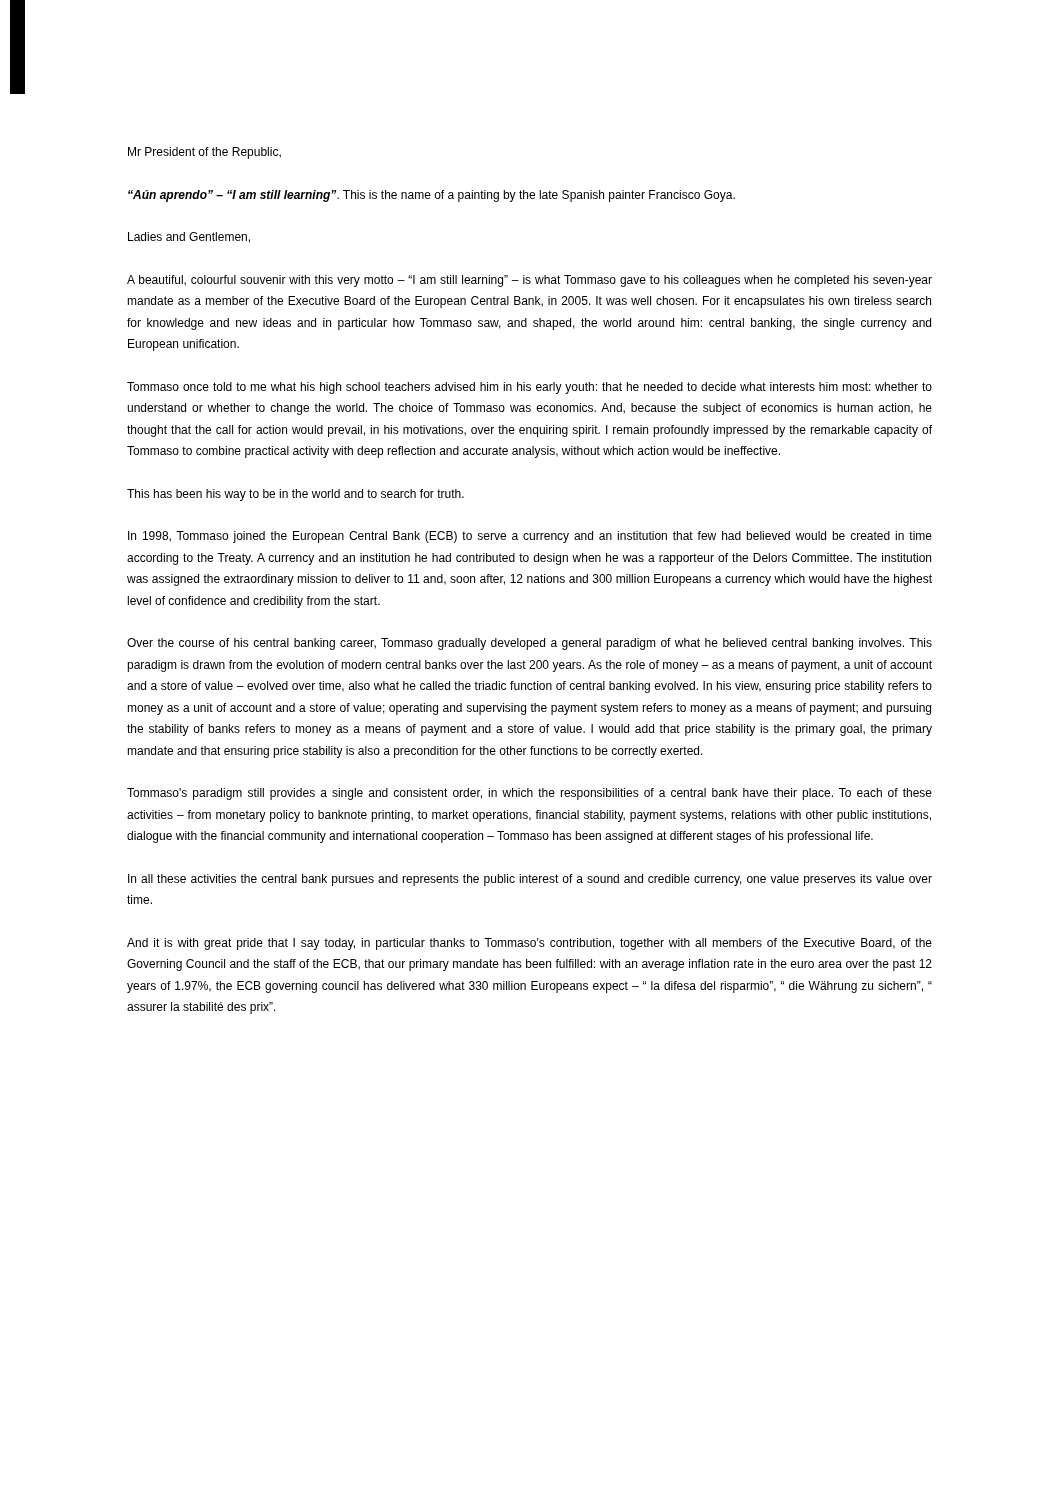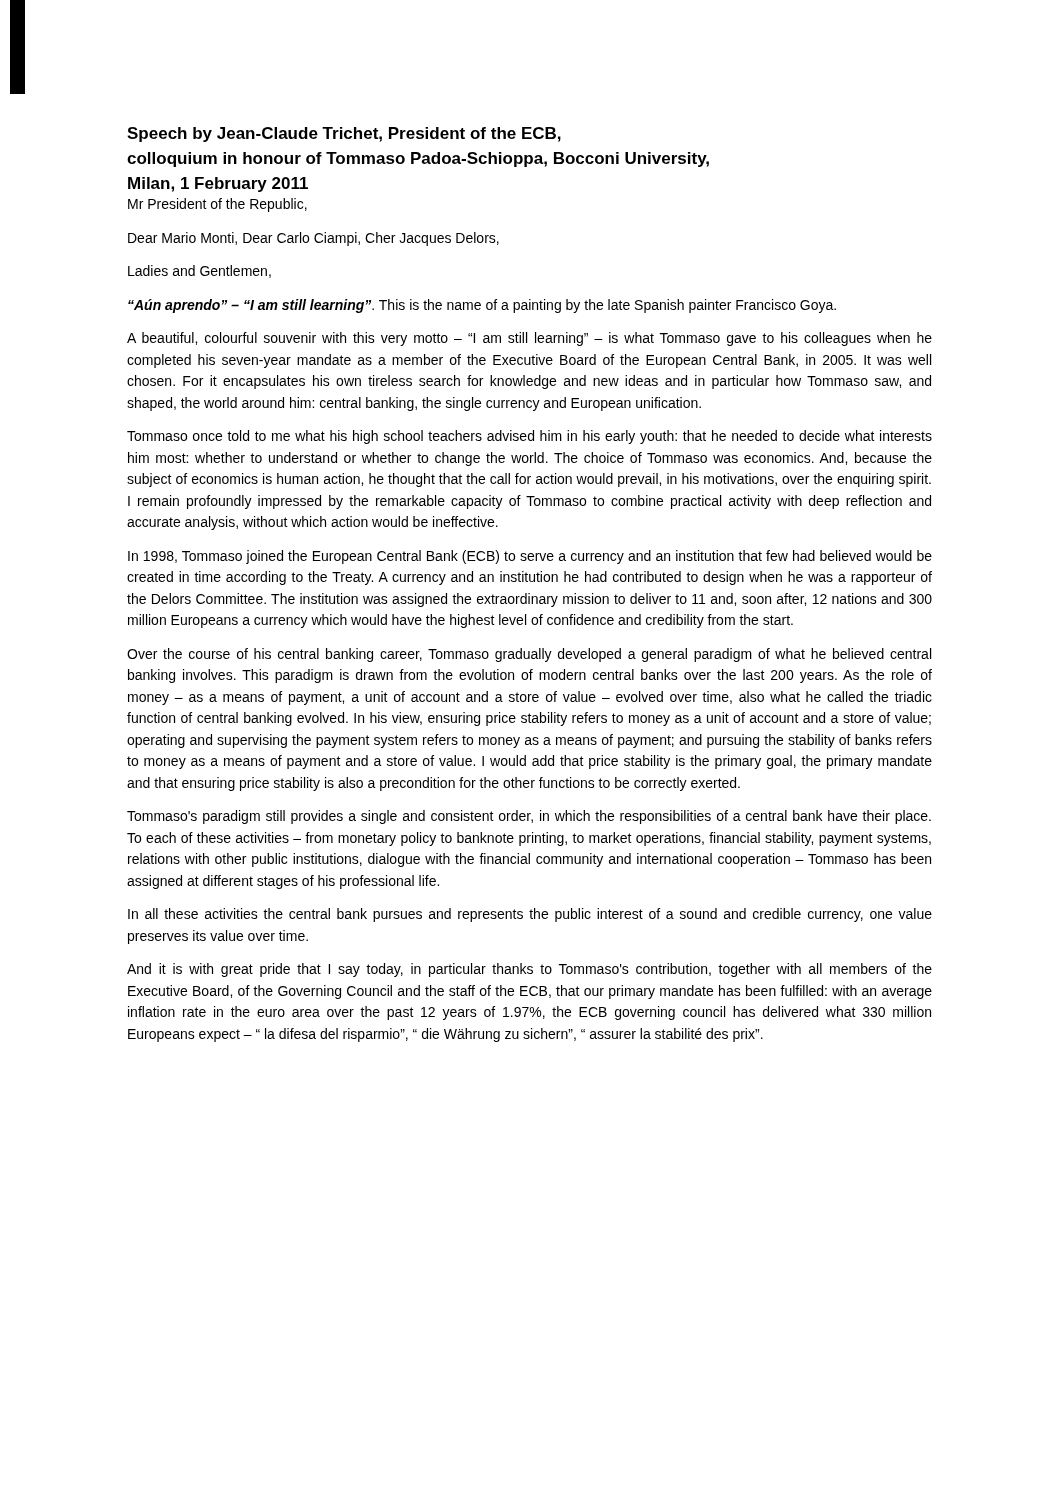--- a/index.html
+++ b/index.html
@@ -33,48 +33,43 @@
   .doc-title {
     font-weight: bold;
     font-size: 17px;
     line-height: 25px;
     margin: 0 0 -14px 0;
   }
   .title-line {
     white-space: nowrap;
   }
   .para {
-    font-size: 14px;
+    font-size: 12px;
     line-height: 21.5px;
-    margin: 12px 0 0 0;
+    margin: 21px 0 0 0;
   }
   .para.justify {
     text-align: justify;
   }
   .i  { }
   .bi { font-weight: bold; font-style: italic; }
 </style>
 </head>
 <body>
 
 <div class="page">
   <div class="scan-artifact"></div>
   <div class="content">
-    <div class="doc-title">
-        <div class="title-line">Speech by Jean-Claude Trichet, President of the ECB,</div>
-        <div class="title-line">colloquium in honour of Tommaso Padoa-Schioppa, Bocconi University,</div>
-        <div class="title-line">Milan, 1 February 2011</div>
-      </div>
     <div>
         <p class="para"><span>Mr President of the Republic,</span></p>
-        <p class="para"><span>Dear Mario Monti, Dear Carlo Ciampi, Cher Jacques Delors,</span></p>
+        <p class="para"><span class="bi">“Aún aprendo” – “I am still learning”</span><span>. This is the name of a painting by the late Spanish painter Francisco Goya.</span></p>
         <p class="para"><span>Ladies and Gentlemen,</span></p>
-        <p class="para"><span class="bi">“Aún aprendo” – “I am still learning”</span><span>. This is the name of a painting by the late Spanish painter Francisco Goya.</span></p>
         <p class="para justify"><span>A beautiful, colourful souvenir with this very motto – “I am still learning” – is what Tommaso gave to his colleagues when he completed his seven-year mandate as a member of the Executive Board of the European Central Bank, in 2005. It was well chosen. For it encapsulates his own tireless search for knowledge and new ideas and in particular how Tommaso saw, and shaped, the world around him: central banking, the single currency and European unification.</span></p>
         <p class="para justify"><span>Tommaso once told to me what his high school teachers advised him in his early youth: that he needed to decide what interests him most: whether to understand or whether to change the world. The choice of Tommaso was economics. And, because the subject of economics is human action, he thought that the call for action would prevail, in his motivations, over the enquiring spirit. I remain profoundly impressed by the remarkable capacity of Tommaso to combine practical activity with deep reflection and accurate analysis, without which action would be ineffective.</span></p>
+        <p class="para"><span>This has been his way to be in the world and to search for truth.</span></p>
         <p class="para justify"><span>In 1998, Tommaso joined the European Central Bank (ECB) to serve a currency and an institution that few had believed would be created in time according to the Treaty. A currency and an institution he had contributed to design when he was a rapporteur of the Delors Committee. The institution was assigned the extraordinary mission to deliver to 11 and, soon after, 12 nations and 300 million Europeans a currency which would have the highest level of confidence and credibility from the start.</span></p>
         <p class="para justify"><span>Over the course of his central banking career, Tommaso gradually developed a general paradigm of what he believed central banking involves. This paradigm is drawn from the evolution of modern central banks over the last 200 years. As the role of money – as a means of payment, a unit of account and a store of value – evolved over time, also what he called the </span><span class="i">triadic</span><span> function of central banking evolved. In his view, ensuring price stability refers to money as a unit of account and a store of value; operating and supervising the payment system refers to money as a means of payment; and pursuing the stability of banks refers to money as a means of payment and a store of value. I would add that price stability is the primary goal, the primary mandate and that ensuring price stability is also a precondition for the other functions to be correctly exerted.</span></p>
         <p class="para justify"><span>Tommaso's paradigm still provides a single and consistent order, in which the responsibilities of a central bank have their place. To each of these activities – from monetary policy to banknote printing, to market operations, financial stability, payment systems, relations with other public institutions, dialogue with the financial community and international cooperation – Tommaso has been assigned at different stages of his professional life.</span></p>
         <p class="para justify"><span>In all these activities the central bank pursues and represents the public interest of a sound and credible currency, one value preserves its value over time.</span></p>
         <p class="para justify"><span>And it is with great pride that I say today, in particular thanks to Tommaso's contribution, together with all members of the Executive Board, of the Governing Council and the staff of the ECB, that our primary mandate has been fulfilled: with an average inflation rate in the euro area over the past 12 years of 1.97%, the ECB governing council has delivered what 330 million Europeans expect – “ </span><span class="i">la difesa del risparmio</span><span>”, “ </span><span class="i">die Währung zu sichern</span><span>”, “ </span><span class="i">assurer la stabilité des prix</span><span>”.</span></p>
       </div>
   </div>
 </div>
 
 </body></html>

